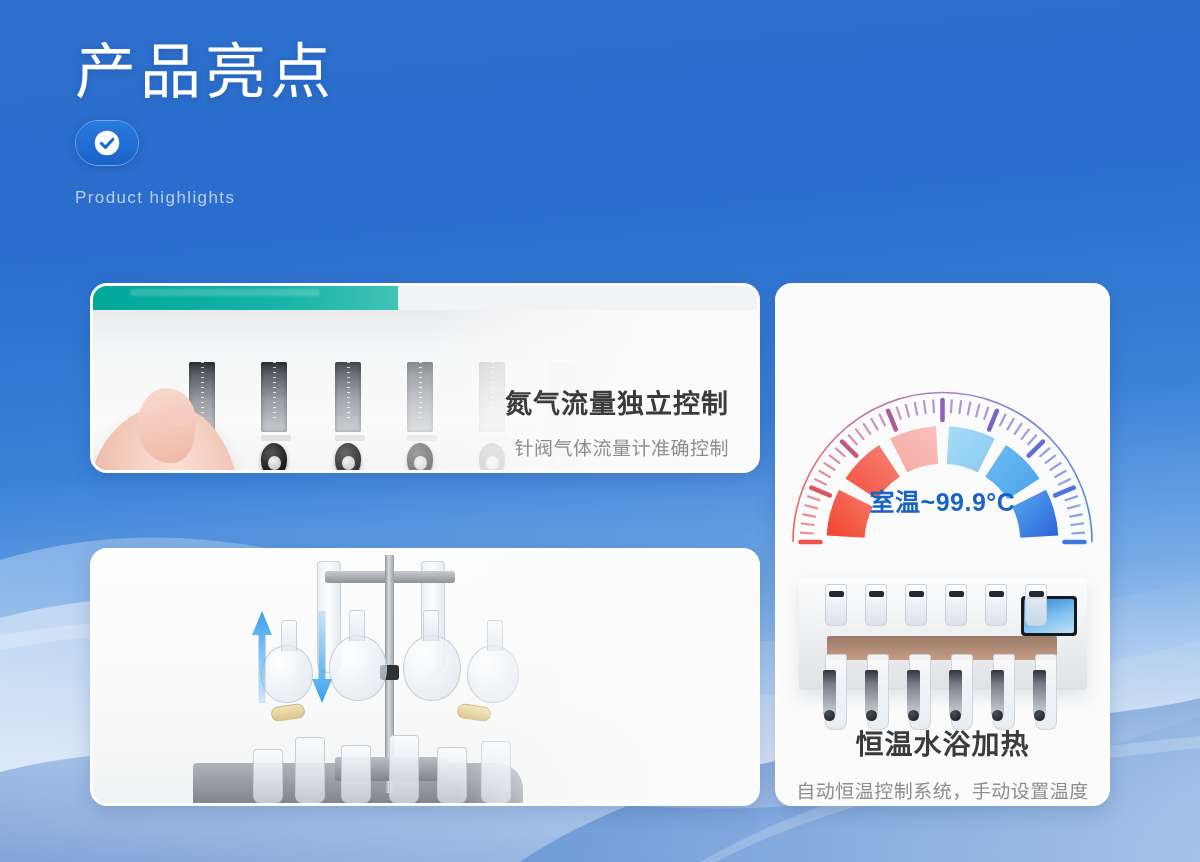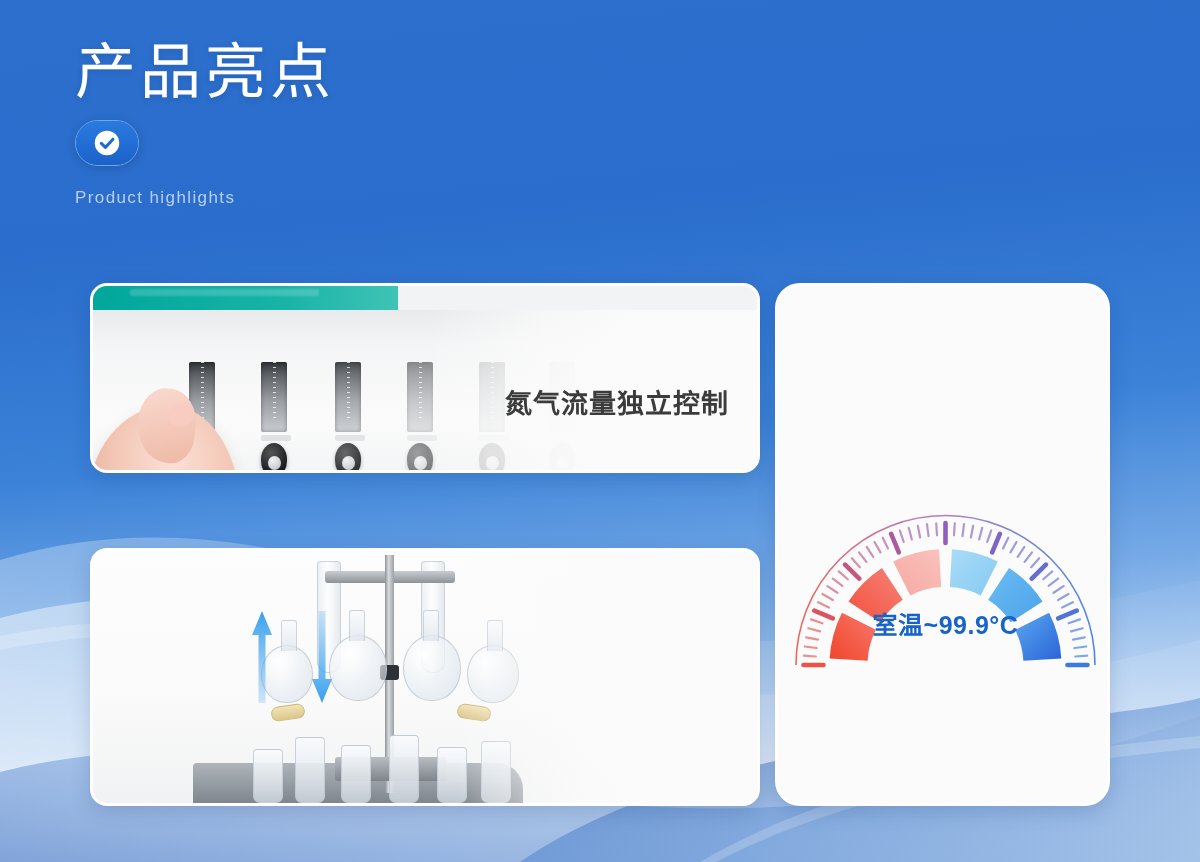--- a/index.html
+++ b/index.html
@@ -85,21 +85,21 @@
     background:#fbfbfb;
     border-radius:17px;
     border:3px solid #ffffff;
     box-shadow:0 6px 20px rgba(15,50,110,.18);
     overflow:hidden;
   }
 
   #card-flow { left:90px;  top:283px; width:670px; height:190px; }
   #card-sample { left:90px; top:548px; width:670px; height:258px; }
   #card-bath { left:775px; top:283px; width:335px; height:523px;
-               display:flex; flex-direction:row; align-items:center;border-radius:25px; }
+               display:flex; flex-direction:column; align-items:center; }
 
   
   .flow-photo { position:absolute; inset:0; background:#f2f3f5; }
   .flow-topbar {
     position:absolute; left:0; top:0; width:46%; height:24px;
     background:linear-gradient(90deg,#00a79b,#16b3a6 60%,#3fc3b6);
   }
   .flow-topbar::after{
     content:""; position:absolute; left:12%; top:3px; width:62%; height:7px;
     background:rgba(255,255,255,.18); border-radius:2px;
@@ -443,20 +443,21 @@
             <div class="base"></div>
             <div class="knob"></div>
           </div>
         <div class="hand"></div>
       </div>
       <div class="flow-fade"></div>
     </div>
 
     <div class="cap-right" style="top:96px;">
       <div class="cap-title">氮气流量独立控制</div>
+      <div class="cap-sub">针阀气体流量计准确控制</div>
     </div>
   </div>
 
   <div class="card" id="card-sample">
     <div class="glass-photo">
       <div class="sink"></div>
       <div class="rig">
         <div class="tubev t1"></div>
         <div class="tubev t2"></div>
         <div class="crossbar"></div>
@@ -635,15 +636,19 @@
             <span></span>
             <span></span>
             <span></span>
             <span></span>
             <span></span>
             <span></span>
           </div>
       </div>
     </div>
 
+    <div class="bath-caption">
+      <div class="cap-title">恒温水浴加热</div>
+      <div class="cap-sub">自动恒温控制系统，手动设置温度</div>
+    </div>
   </div>
 
 </div>
 
 </body></html>

